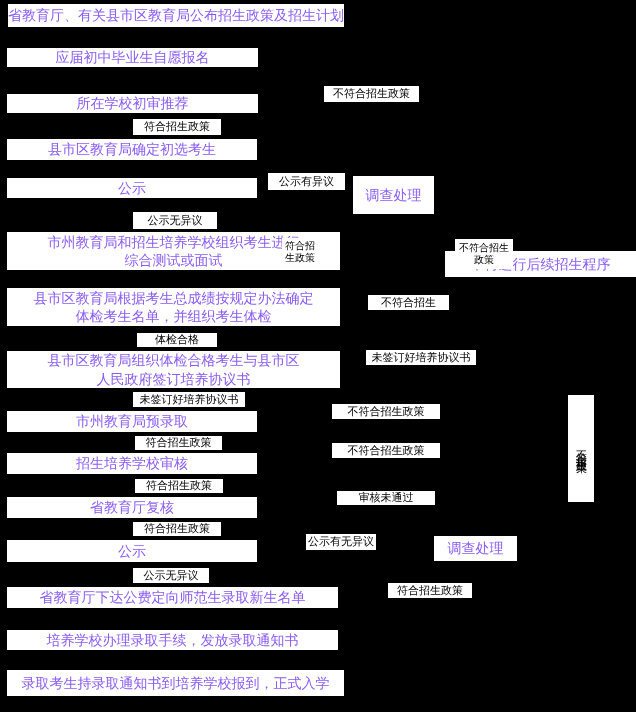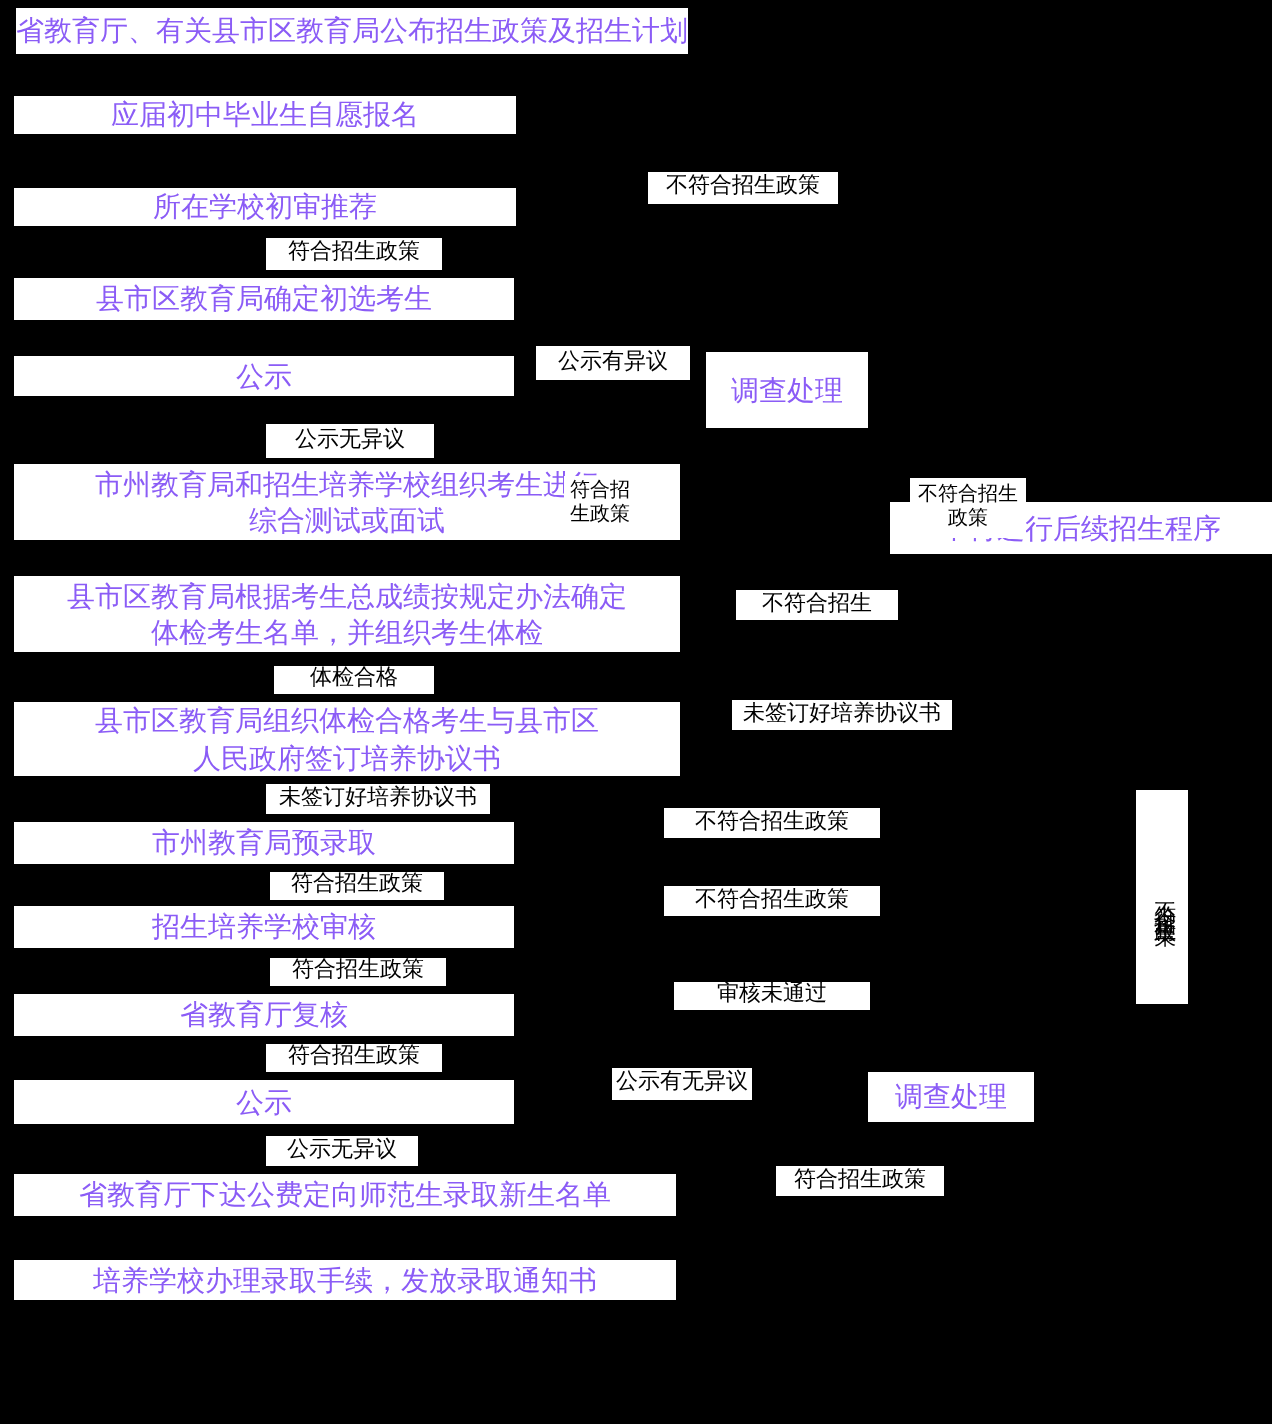--- a/index.html
+++ b/index.html
@@ -80,20 +80,21 @@
   <div class="node" style="left:7px;top:497px;width:250px;height:21px">省教育厅复核</div>
 
   <div class="node" style="left:7px;top:540px;width:250px;height:22px">公示</div>
 
   <div class="node" style="left:434px;top:536px;width:83px;height:25px">调查处理</div>
 
   <div class="node" style="left:7px;top:587px;width:331px;height:21px">省教育厅下达公费定向师范生录取新生名单</div>
 
   <div class="node" style="left:7px;top:630px;width:331px;height:20px">培养学校办理录取手续，发放录取通知书</div>
 
+  <div class="node" style="left:7px;top:670px;width:337px;height:26px">录取考生持录取通知书到培养学校报到，正式入学</div>
 
   <div class="edge-label" style="left:324px;top:86px;width:95px;height:16px">不符合招生政策</div>
 
   <div class="edge-label" style="left:133px;top:119px;width:88px;height:16px">符合招生政策</div>
 
   <div class="edge-label" style="left:268px;top:173px;width:77px;height:17px">公示有异议</div>
 
   <div class="edge-label small" style="left:282px;top:202px;width:36px;height:27px">符合招
 生政策</div>
 

